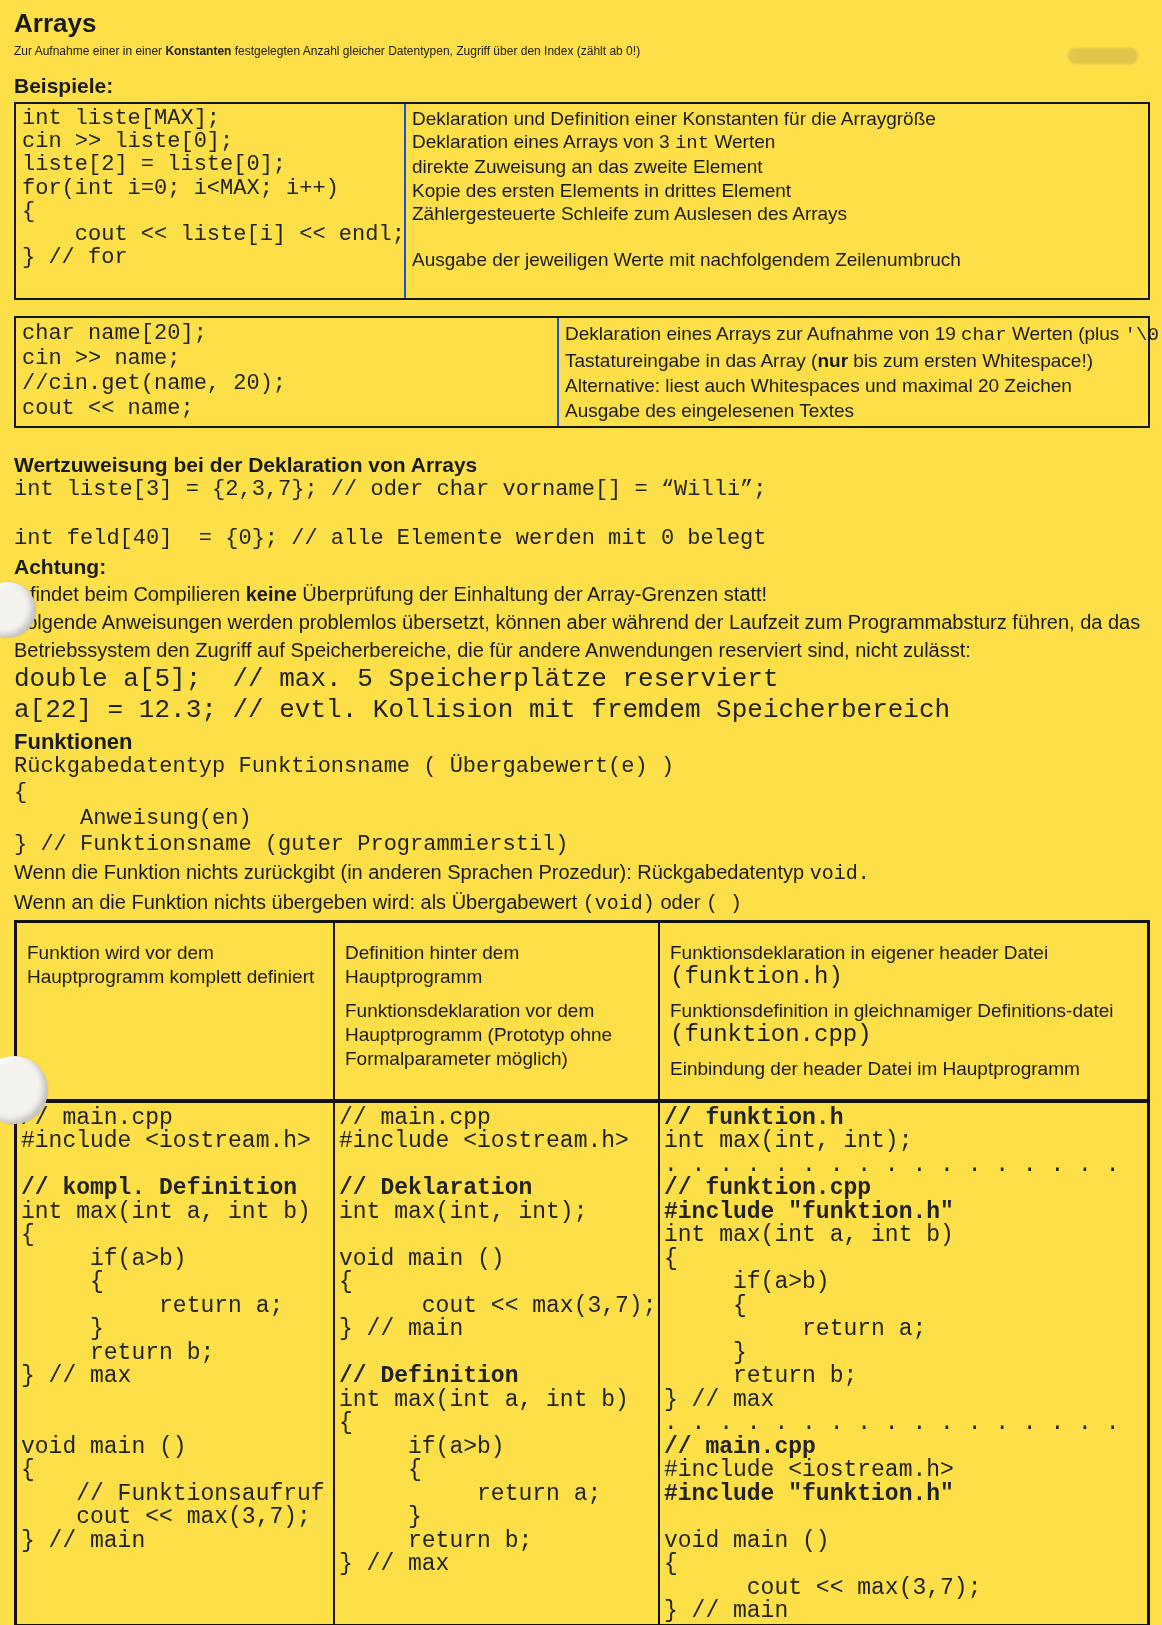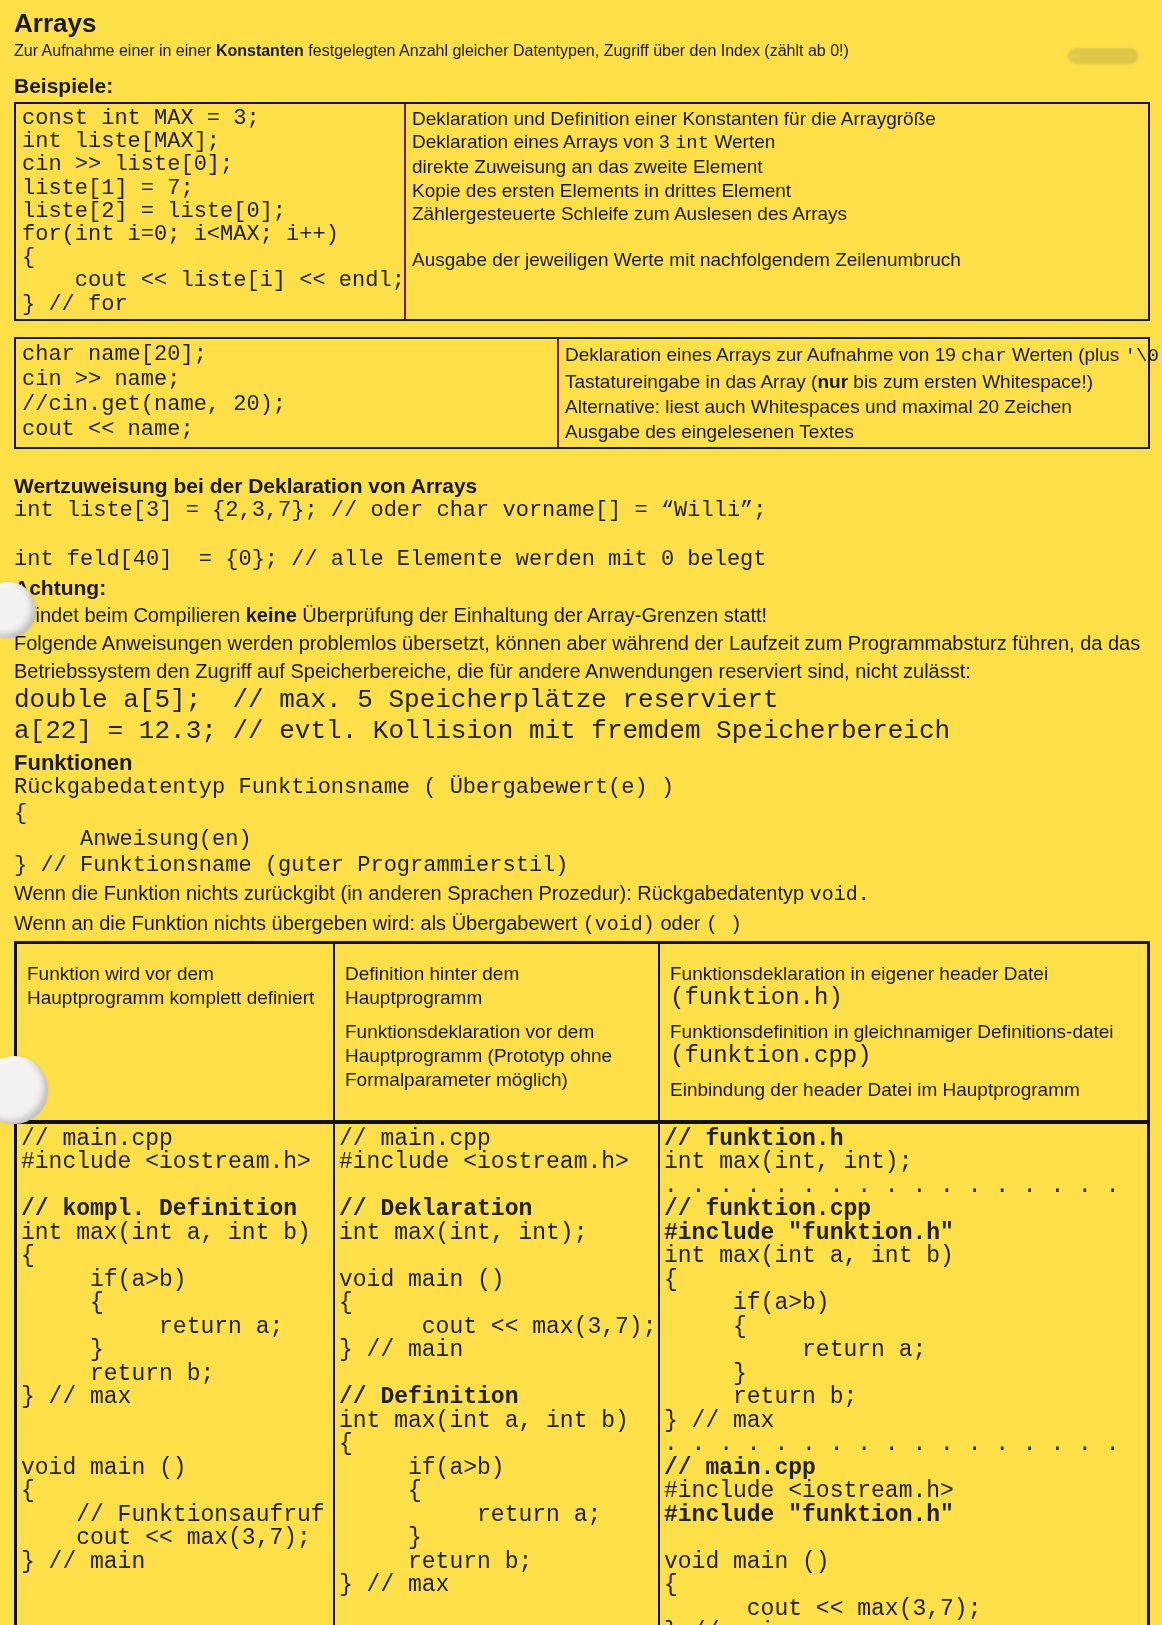--- a/index.html
+++ b/index.html
@@ -3,32 +3,32 @@
 <meta charset="utf-8">
 <style>
   html,body{margin:0;padding:0;background:#c8c6c1;}
   .page{
     width:1162px;height:1625px;background:#fde047;position:relative;overflow:hidden;
     box-sizing:border-box;padding:8px 12px 0 14px;
     font-family:"Liberation Sans",sans-serif;color:#1a1a1a;margin:0 auto;
   }
   .h1{font-size:26px;font-weight:bold;line-height:30px;margin:0;}
   .h2{font-size:21px;font-weight:bold;line-height:26px;margin:0;}
-  .intro{font-size:16px;line-height:26px;margin:0;}
+  .intro{font-size:12px;line-height:26px;margin:0;}
   .note{font-size:20px;line-height:28px;margin:0;}
   .b{font-weight:bold;}
   .m{font-family:"Liberation Mono",monospace;}
   .cline{font-family:"Liberation Mono",monospace;white-space:pre;color:#222;}
   .dline{font-size:19px;white-space:nowrap;}
   
   .tbl{display:grid;border:2px solid #161616;}
   .tbl1{grid-template-columns:388px 1fr;margin-top:4px;}
   .tbl2{grid-template-columns:541px 1fr;margin-top:16px;}
   .cell{padding:3px 8px 3px 6px;box-sizing:border-box;}
-  .cell + .cell{border-left:2px solid #7f1d1d;}
+  .cell + .cell{border-left:2px solid #1d4ed8;}
   .tbl1 .cline{font-size:22px;line-height:23.2px;}
   .tbl1 .dline{line-height:23.2px;}
   .tbl2 .cline{font-size:22px;line-height:25px;}
   .tbl2 .dline{line-height:25px;}
   
   .wz .cline{font-size:22px;line-height:24.7px;}
   .ach .cline{font-size:26px;line-height:31px;}
   .fn .cline{font-size:22px;line-height:26px;}
   
   .beispiele{margin-top:10px;line-height:24px;}
@@ -65,24 +65,22 @@
   <div class="smudge"></div>
 
   <h1 class="h1">Arrays</h1>
 
   <p class="intro"><span>Zur Aufnahme einer in einer </span><span class="b">Konstanten</span><span> festgelegten Anzahl gleicher Datentypen, Zugriff über den Index (zählt ab 0!)</span></p>
 
   <div class="h2 beispiele">Beispiele:</div>
 
   <div class="tbl tbl1">
     <div class="cell">
-        <div class="cline">const int MAX = 3;</div>
         <div class="cline">int liste[MAX];</div>
         <div class="cline">cin &gt;&gt; liste[0];</div>
-        <div class="cline">liste[1] = 7;</div>
         <div class="cline">liste[2] = liste[0];</div>
         <div class="cline">for(int i=0; i&lt;MAX; i++)</div>
         <div class="cline">{</div>
         <div class="cline">    cout &lt;&lt; liste[i] &lt;&lt; endl;</div>
         <div class="cline">} // for</div>
       </div>
     <div class="cell">
         <div class="dline"><span>Deklaration und Definition einer Konstanten für die Arraygröße</span></div>
         <div class="dline"><span>Deklaration eines Arrays von 3 </span><span class="m">int</span><span> Werten</span></div>
         <div class="dline"><span>direkte Zuweisung an das zweite Element</span></div>

